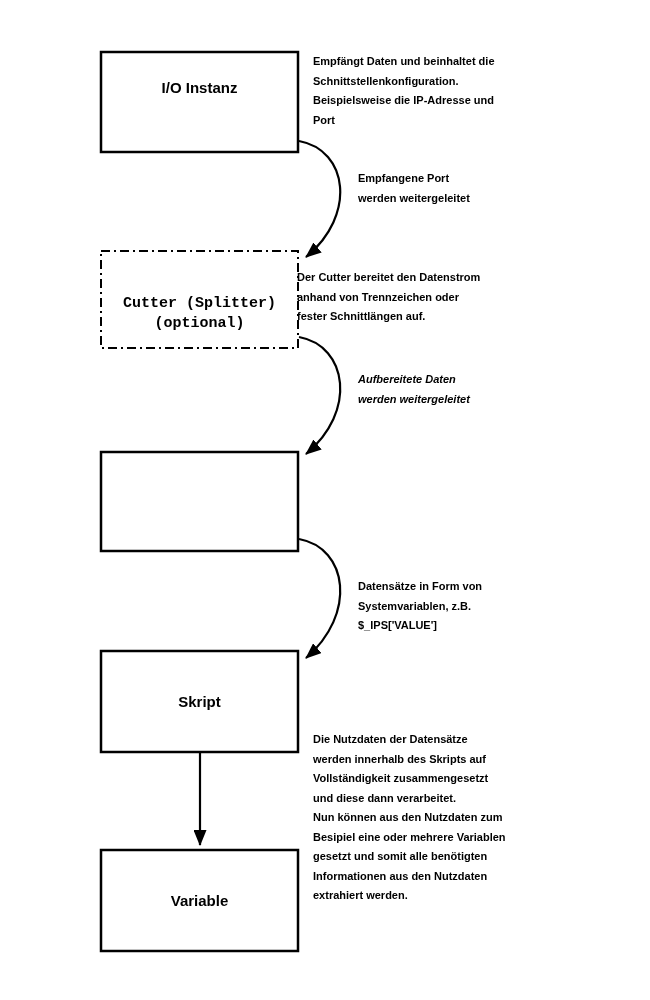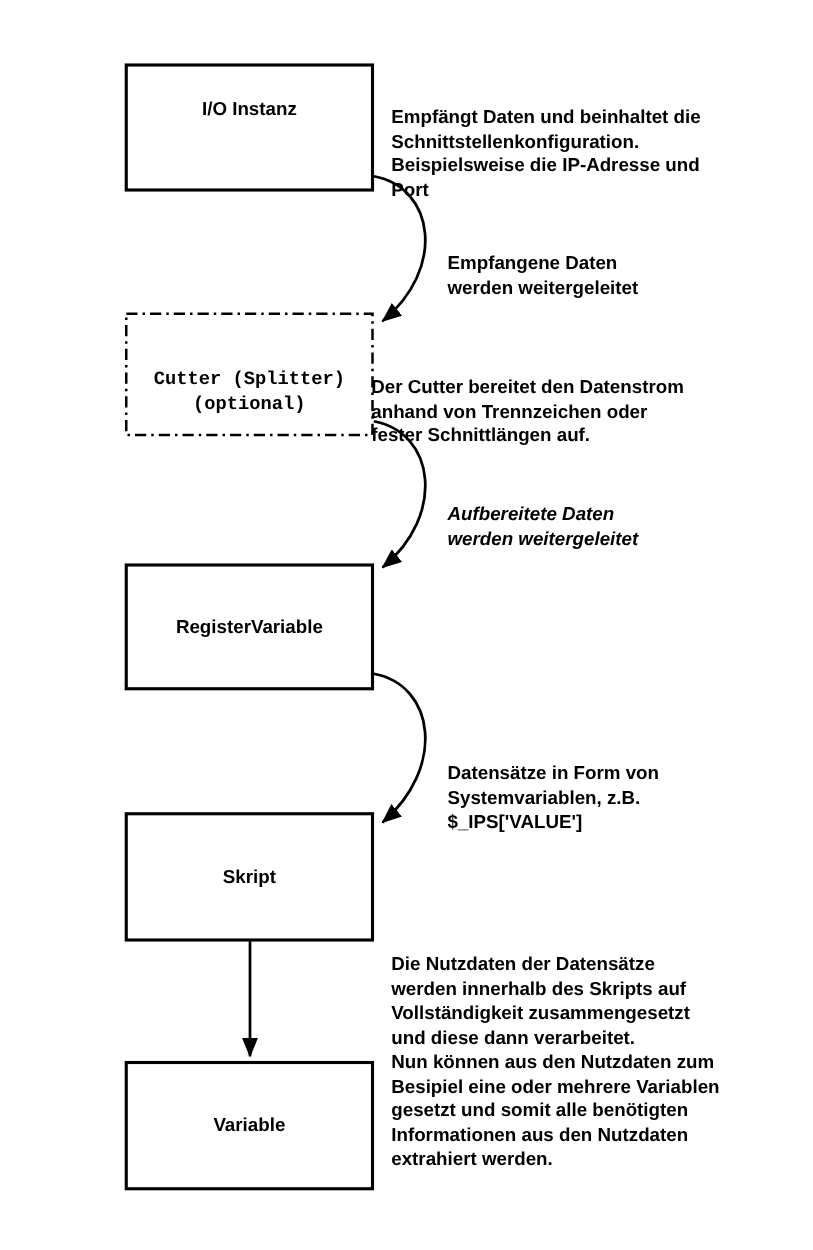--- a/index.html
+++ b/index.html
@@ -35,24 +35,23 @@
     white-space: pre-line;
   }
   .lbl-1 { left: 101px; top:  52px; width: 197px; height: 72px; }
   .lbl-2 { left: 101px; top: 265px; width: 197px; height:  97px; font-family: Liberation Mono, monospace; }
   .lbl-3 { left: 101px; top: 452px; width: 197px; height:  99px; }
   .lbl-4 { left: 101px; top: 651px; width: 197px; height: 101px; }
   .lbl-5 { left: 101px; top: 850px; width: 197px; height: 101px; }
   .annotation {
     position: absolute;
     font-weight: bold;
-    font-size: 15px;
+    font-size: 11px;
     line-height: 19.5px;
     white-space: pre-line;
-    margin-top: 32px;
   }
   .ann-1 { left: 313px; top:  52px; width: 330px; }
   .ann-2 { left: 358px; top: 169px; width: 270px; }
   .ann-3 { left: 297px; top: 268px; width: 330px; }
   .ann-4 { left: 358px; top: 370px; width: 270px; font-style: italic; }
   .ann-5 { left: 313px; top: 458px; width: 335px; }
   .ann-6 { left: 358px; top: 577px; width: 270px; }
   .ann-7 { left: 313px; top: 730px; width: 335px; }
 </style>
 </head>
@@ -76,29 +75,28 @@
     <path d="M 299 141 C 348 150, 357 215, 306 257" fill="none" stroke="#000000" stroke-width="2.2" marker-end="url(#arrowhead)"></path>
     <path d="M 299 337 C 348 346, 357 412, 306 454" fill="none" stroke="#000000" stroke-width="2.2" marker-end="url(#arrowhead)"></path>
     <path d="M 299 539 C 348 548, 357 614, 306 658" fill="none" stroke="#000000" stroke-width="2.2" marker-end="url(#arrowhead)"></path>
 
     <path d="M 200 753 L 200 845" fill="none" stroke="#000000" stroke-width="2.2" marker-end="url(#arrowhead)"></path>
   </svg>
 
   <div class="box-label lbl-1">I/O Instanz</div>
   <div class="box-label lbl-2">Cutter (Splitter)
 (optional)</div>
-  <div class="box-label lbl-3">RegisterVariable</div>
   <div class="box-label lbl-5">Variable</div>
   <div class="box-label lbl-4">Skript</div>
 
   <div class="annotation ann-1">Empfängt Daten und beinhaltet die
 Schnittstellenkonfiguration.
 Beispielsweise die IP-Adresse und
 Port</div>
-  <div class="annotation ann-2">Empfangene Daten
+  <div class="annotation ann-2">Empfangene Port
 werden weitergeleitet</div>
   <div class="annotation ann-3">Der Cutter bereitet den Datenstrom
 anhand von Trennzeichen oder
 fester Schnittlängen auf.</div>
   <div class="annotation ann-4">Aufbereitete Daten
 werden weitergeleitet</div>
   <div class="annotation ann-6">Datensätze in Form von
 Systemvariablen, z.B.
 $_IPS['VALUE']</div>
   <div class="annotation ann-7">Die Nutzdaten der Datensätze

